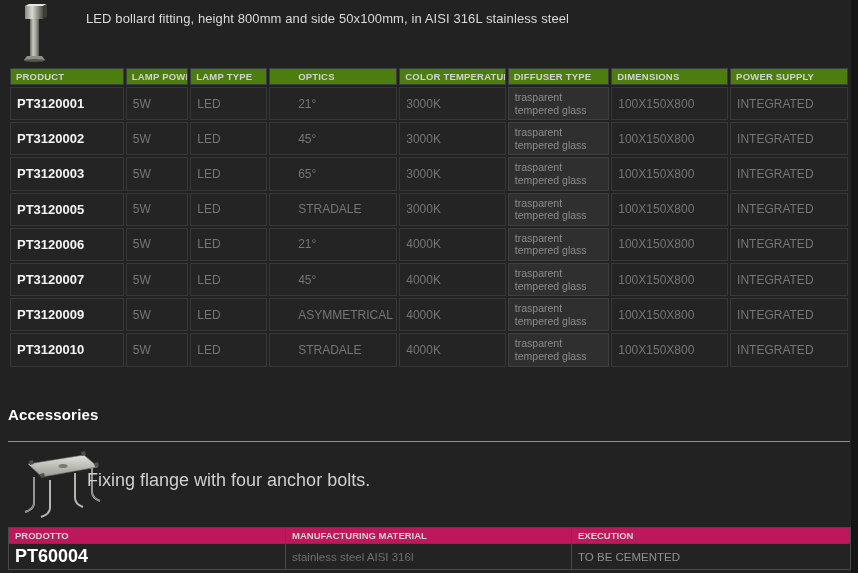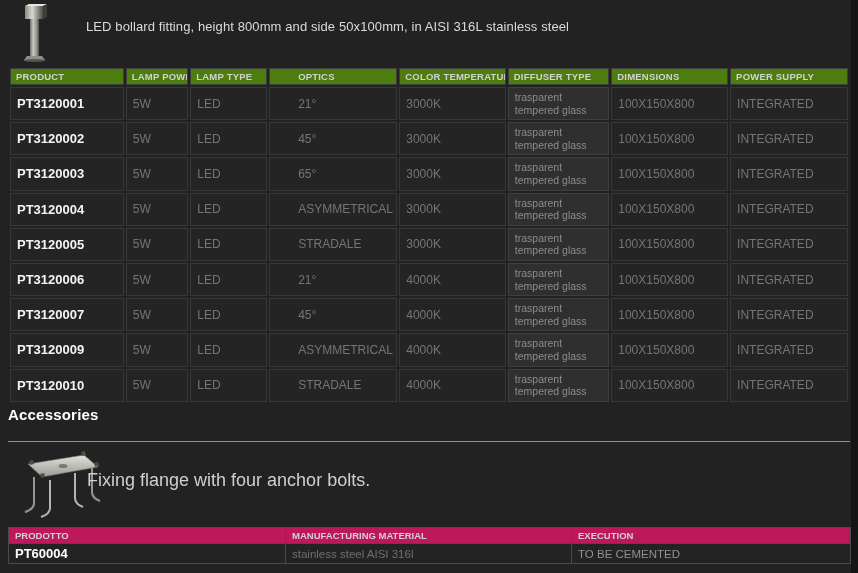--- a/index.html
+++ b/index.html
@@ -11,21 +11,21 @@
   }
   .page {
     position:relative;
     width:851px; height:573px;
     background:#222222;
   }
 
   
   .intro-image { position:absolute; left:16px; top:3px; }
   .intro-desc {
-    position:absolute; left:86px; top:19px;
+    position:absolute; left:86px; top:11px;
     font-size:13px; color:#dadada; letter-spacing:.1px;
   }
 
   
   table.spec {
     position:absolute; left:8px; top:66px;
     width:842px;
     border-collapse:separate; border-spacing:2px;
     table-layout:fixed;
   }
@@ -80,21 +80,21 @@
   table.acc th {
     background:#be185d; border:1px solid #4a4a4a;
     color:#d2d2d2; font-size:9.5px; font-weight:bold;
     text-align:left; padding:2px 6px; height:14px; white-space:nowrap;
   }
   table.acc td {
     background:#232323; border:1px solid #4a4a4a;
     font-size:11.5px; text-align:left; padding:2px 6px; height:17px;
     white-space:nowrap; vertical-align:middle;
   }
-  table.acc td.product { color:#ffffff; font-weight:bold; font-size:13px; }
+  table.acc td.product { color:#ffffff; font-weight:bold; font-size:18px; }
   table.acc td.material { color:#6f6f6f; }
   table.acc td.execution { color:#919191; }
   table.acc th:nth-child(1), table.acc td:nth-child(1){ width:277px; }
   table.acc th:nth-child(2), table.acc td:nth-child(2){ width:286px; }
   table.acc th:nth-child(3), table.acc td:nth-child(3){ width:279px; }
 </style>
 </head>
 <body>
 
 <div class="page">
@@ -156,30 +156,20 @@
           <td>3000K</td>
           <td class="diffuser">trasparent tempered glass</td>
           <td>100X150X800</td>
           <td>INTEGRATED</td>
         </tr>
         <tr>
           <td class="product">PT3120003</td>
           <td>5W</td>
           <td>LED</td>
           <td>65°</td>
-          <td>3000K</td>
-          <td class="diffuser">trasparent tempered glass</td>
-          <td>100X150X800</td>
-          <td>INTEGRATED</td>
-        </tr>
-        <tr>
-          <td class="product">PT3120004</td>
-          <td>5W</td>
-          <td>LED</td>
-          <td>ASYMMETRICAL</td>
           <td>3000K</td>
           <td class="diffuser">trasparent tempered glass</td>
           <td>100X150X800</td>
           <td>INTEGRATED</td>
         </tr>
         <tr>
           <td class="product">PT3120005</td>
           <td>5W</td>
           <td>LED</td>
           <td>STRADALE</td>

